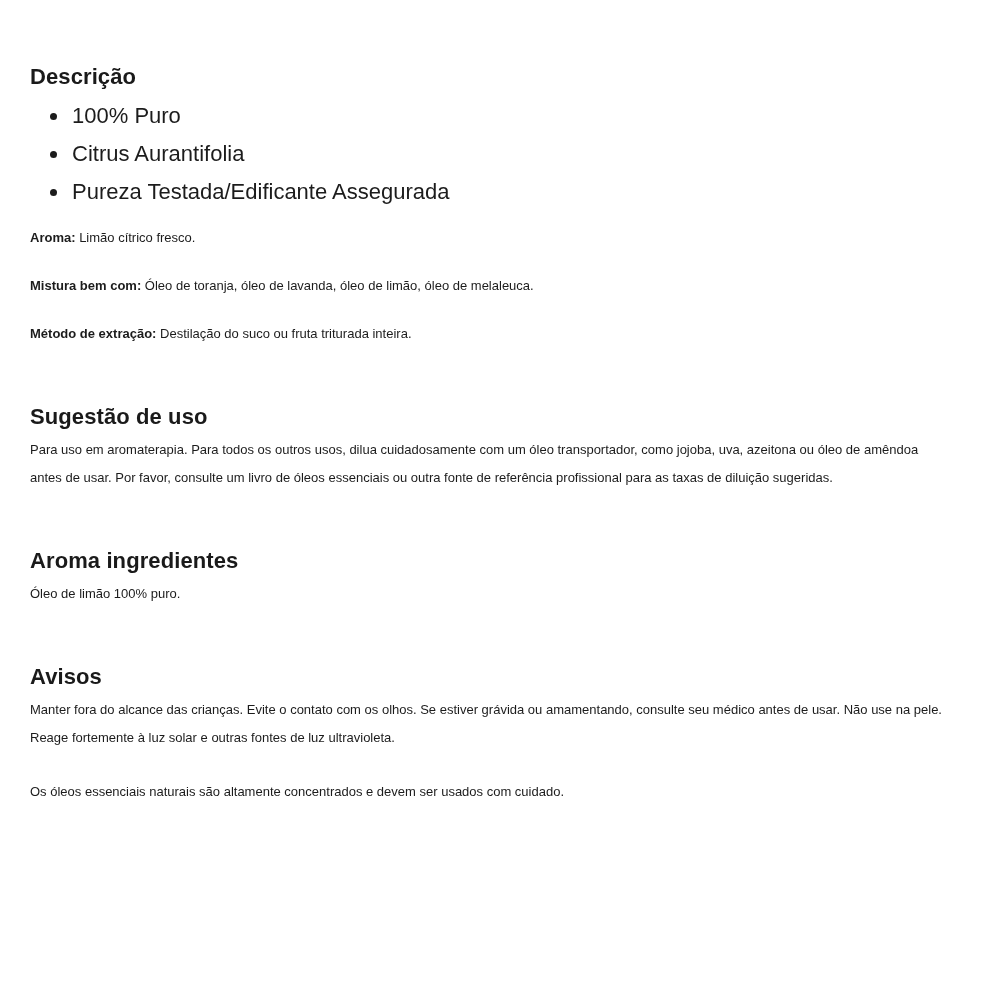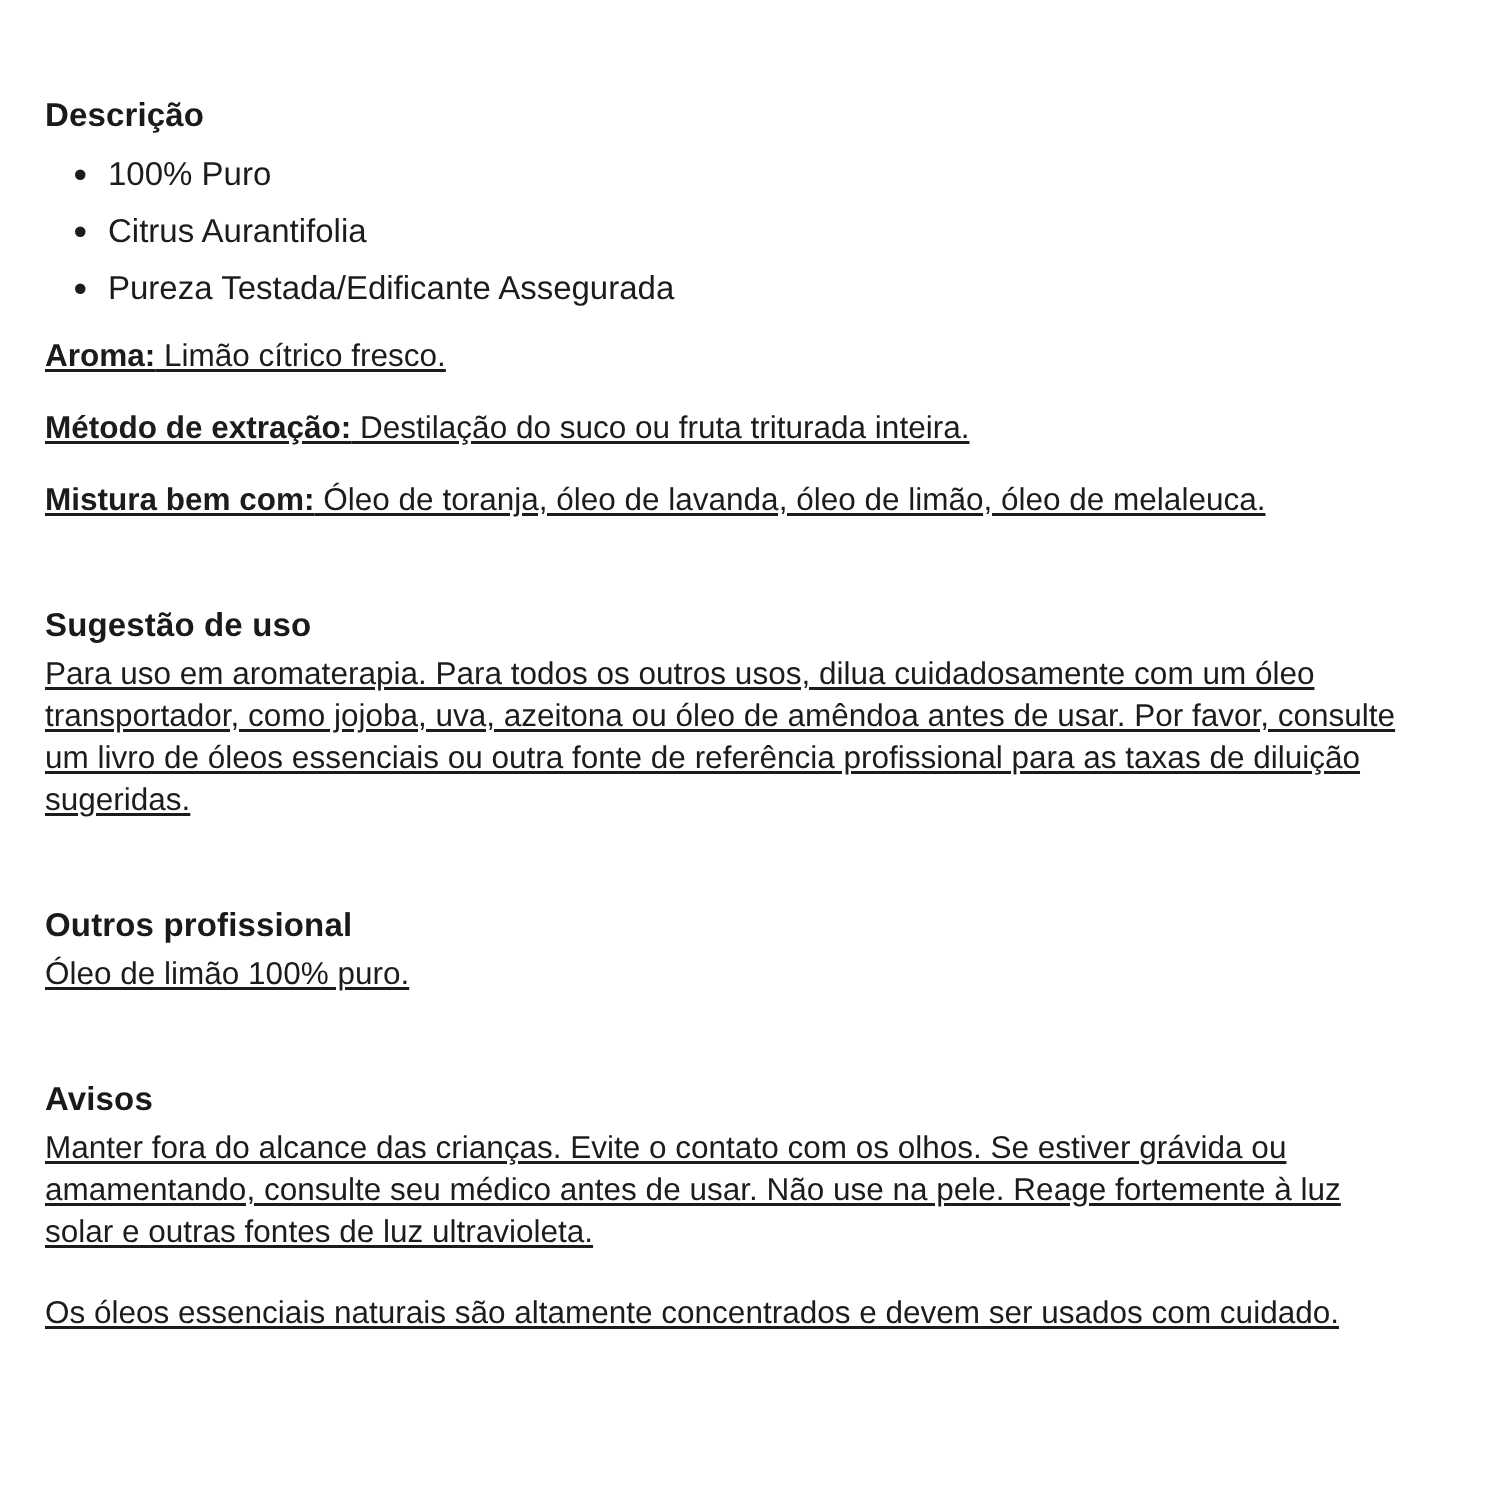--- a/index.html
+++ b/index.html
@@ -37,25 +37,24 @@
   ul.feature-list li {
     font-size: 22px;
     line-height: 24px;
     margin: 0 0 14px 0;
     padding-left: 2px;
   }
   ul.feature-list li:last-child {
     margin-bottom: 0;
   }
   p.body {
-    font-size: 21px;
+    font-size: 13px;
     line-height: 28px;
     margin: 20px 0;
     max-width: 912px;
-    text-decoration: underline;
   }
   p.body strong {
     font-weight: 700;
   }
   h2.section-title + p.body {
     margin-top: 4px;
   }
   .section-avisos p.body + p.body {
     margin-top: 26px;
   }
@@ -70,32 +69,32 @@
 
     <ul class="feature-list">
       <li>100% Puro</li>
       <li>Citrus Aurantifolia</li>
       <li>Pureza Testada/Edificante Assegurada</li>
     </ul>
 
     <p class="body"><strong>Aroma:</strong><span> Limão cítrico fresco.</span></p>
 
 
+    <p class="body"><strong>Mistura bem com:</strong><span> Óleo de toranja, óleo de lavanda, óleo de limão, óleo de melaleuca.</span></p>
+
     <p class="body"><strong>Método de extração:</strong><span> Destilação do suco ou fruta triturada inteira.</span></p>
-
-    <p class="body"><strong>Mistura bem com:</strong><span> Óleo de toranja, óleo de lavanda, óleo de limão, óleo de melaleuca.</span></p>
   </section>
 
   <section class="section-sugestao">
     <h2 class="section-title">Sugestão de uso</h2>
     <p class="body">Para uso em aromaterapia. Para todos os outros usos, dilua cuidadosamente com um óleo transportador, como jojoba, uva, azeitona ou óleo de amêndoa antes de usar. Por favor, consulte um livro de óleos essenciais ou outra fonte de referência profissional para as taxas de diluição sugeridas.</p>
   </section>
 
   <section class="section-outros">
-    <h2 class="section-title">Outros profissional</h2>
+    <h2 class="section-title">Aroma ingredientes</h2>
     <p class="body">Óleo de limão 100% puro.</p>
   </section>
 
   <section class="section-avisos">
     <h2 class="section-title">Avisos</h2>
     <p class="body">Manter fora do alcance das crianças. Evite o contato com os olhos. Se estiver grávida ou amamentando, consulte seu médico antes de usar. Não use na pele. Reage fortemente à luz solar e outras fontes de luz ultravioleta.</p>
     <p class="body">Os óleos essenciais naturais são altamente concentrados e devem ser usados com cuidado.</p>
   </section>
 
 </main>

